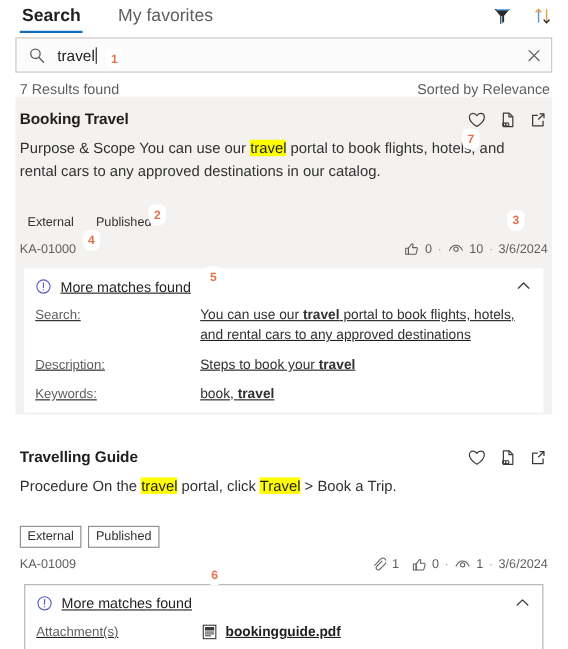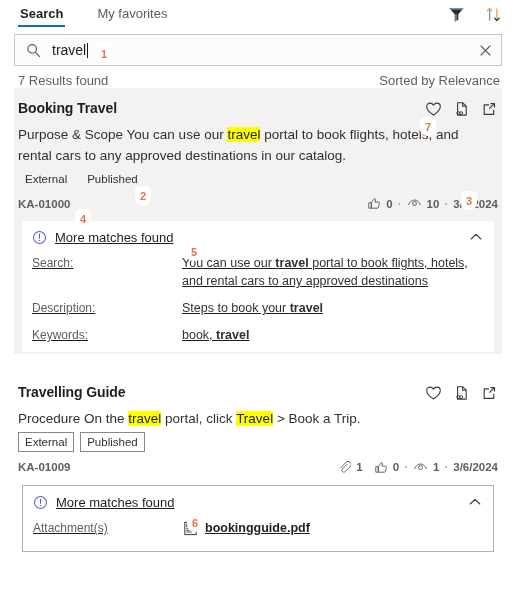--- a/index.html
+++ b/index.html
@@ -20,21 +20,21 @@
     display: flex;
     align-items: flex-start;
     padding: 4px 14px 0 18px;
     height: 30px;
     position: relative;
   }
   .tab {
     position: relative;
     padding: 2px 2px 6px 2px;
     margin-right: 30px;
-    font-size: 13px;
+    font-size: 16px;
     color: #605e5c;
     cursor: pointer;
     white-space: nowrap;
   }
   .tab.active { color: #201f1e; font-weight: bold; }
   .tab.active::after {
     content: "";
     position: absolute;
     left: 0; right: 0; bottom: 0;
     height: 2px;
@@ -111,31 +111,31 @@
 
   .snippet {
     font-size: 13.5px;
     line-height: 21px;
     color: #323130;
     margin-top: 7px;
     padding-right: 6px;
   }
   mark { background: #ffff00; color: #201f1e; padding: 0; }
 
-  .tagrow { display: flex; align-items: flex-start; gap: 6px; margin-top: 3px; }
+  .tagrow { display: flex; align-items: flex-start; gap: 6px; margin-top: 26px; }
   .tag {
     font-size: 11.5px;
     color: #323130;
     padding: 1px 6px;
     line-height: 16px;
   }
   .tag.bordered { border: 1px solid #8a8886; }
   .tag.plain { border: 1px solid transparent; }
 
-  .idrow { display: flex; align-items: center; margin-top: 8px; font-weight: bold; }
+  .idrow { display: flex; align-items: center; margin-top: 8px; }
   .kaid { font-size: 11.5px; color: #605e5c; }
   .stats {
     margin-left: auto;
     display: flex;
     align-items: center;
     gap: 5px;
     font-size: 11.5px;
     color: #605e5c;
   }
   .stats .ic { line-height: 0; }

